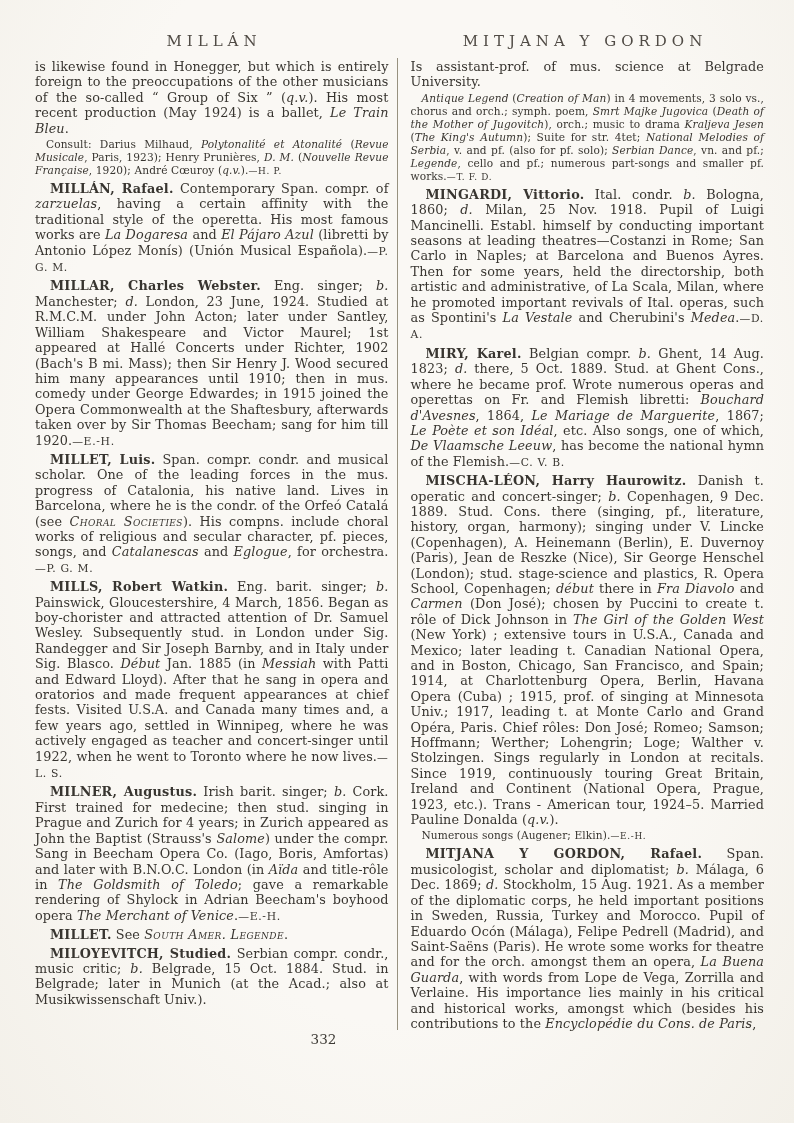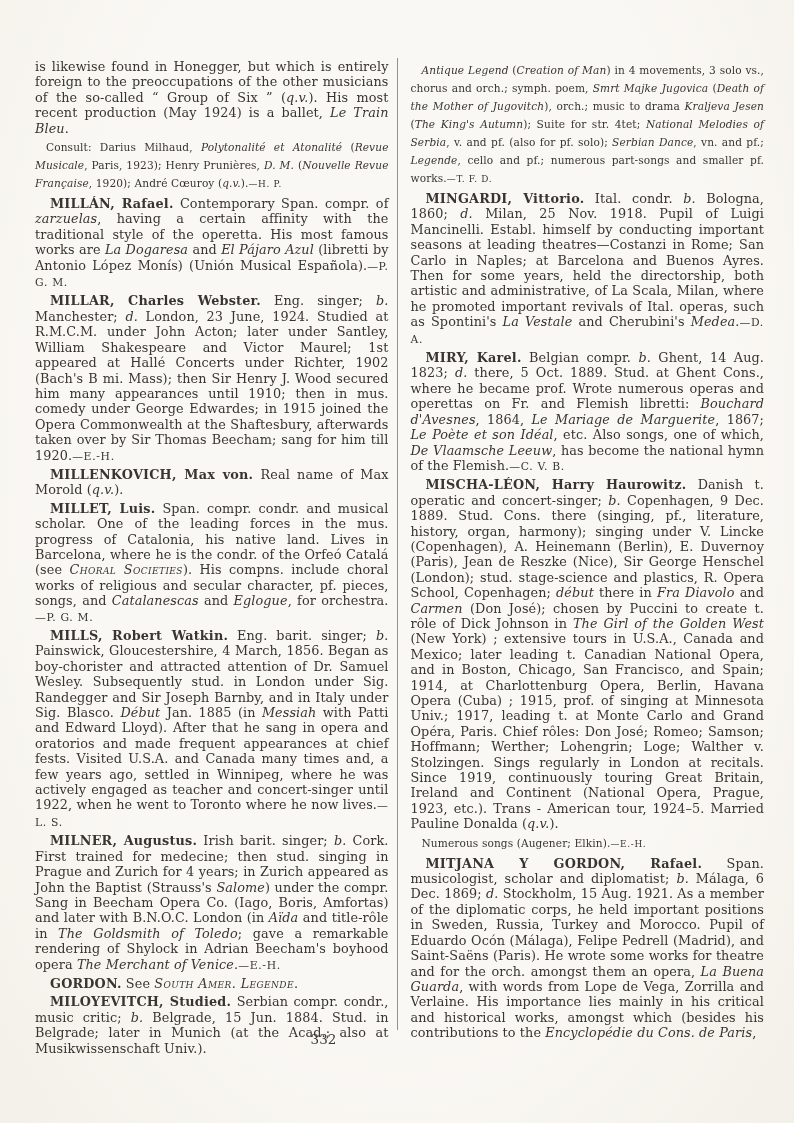--- a/index.html
+++ b/index.html
@@ -56,21 +56,21 @@
     text-align: justify;
     font-size: 12.8px;
     line-height: 15.4px;
     letter-spacing: 0.1px;
   }
   p.block { margin: 0; padding: 0; }
   p.block.entry { text-indent: 15px; margin-top: 3px; }
   p.block.continuation { text-indent: 0; }
   p.block.small {
     font-size: 10.6px;
-    line-height: 18px;
+    line-height: 13px;
     text-indent: 11px;
     margin-top: 2px;
     margin-bottom: 1px;
     letter-spacing: 0.1px;
   }
   .seg-b { font-weight: bold; letter-spacing: 0.2px; }
   .seg-i { font-style: italic; }
   .seg-sc { font-variant: small-caps; letter-spacing: 0.4px; font-style: italic; }
   .seg-sig { font-size: 0.84em; letter-spacing: 0.7px; }
   .page-number {
@@ -81,36 +81,38 @@
     text-align: center;
     font-size: 13.5px;
     color: #3d3a35;
   }
 </style>
 </head>
 <body>
 
 <div class="page">
   <div class="running-heads">
+    <div class="head left">MILLÁN</div>
+    <div class="head right">MITJANA Y GORDON</div>
   </div>
   <div class="divider"></div>
   <div class="columns">
     <div class="col" id="col-left">
         <p class="block continuation"><span class="seg-n">is likewise found in Honegger, but which is entirely foreign to the preoccupations of the other musicians of the so-called “ Group of Six ” (</span><span class="seg-i">q.v.</span><span class="seg-n">).  His most recent production (May 1924) is a ballet, </span><span class="seg-i">Le Train Bleu</span><span class="seg-n">.</span></p>
         <p class="block small"><span class="seg-n">Consult: Darius Milhaud, </span><span class="seg-i">Polytonalité et Atonalité</span><span class="seg-n"> (</span><span class="seg-i">Revue Musicale</span><span class="seg-n">, Paris, 1923); Henry Prunières, </span><span class="seg-i">D. M.</span><span class="seg-n"> (</span><span class="seg-i">Nouvelle Revue Française</span><span class="seg-n">, 1920); André Cœuroy (</span><span class="seg-i">q.v.</span><span class="seg-n">).</span><span class="seg-sig">—H. P.</span></p>
         <p class="block entry"><span class="seg-b">MILLÁN, Rafael.</span><span class="seg-n"> Contemporary Span. compr. of </span><span class="seg-i">zarzuelas</span><span class="seg-n">, having a certain affinity with the traditional style of the operetta.  His most famous works are </span><span class="seg-i">La Dogaresa</span><span class="seg-n"> and </span><span class="seg-i">El Pájaro Azul</span><span class="seg-n"> (libretti by Antonio López Monís) (Unión Musical Española).</span><span class="seg-sig">—P. G. M.</span></p>
         <p class="block entry"><span class="seg-b">MILLAR, Charles Webster.</span><span class="seg-n"> Eng. singer; </span><span class="seg-i">b.</span><span class="seg-n"> Manchester; </span><span class="seg-i">d.</span><span class="seg-n"> London, 23 June, 1924.  Studied at R.M.C.M. under John Acton; later under Santley, William Shakespeare and Victor Maurel; 1st appeared at Hallé Concerts under Richter, 1902 (Bach's B mi. Mass); then Sir Henry J. Wood secured him many appearances until 1910; then in mus. comedy under George Edwardes; in 1915 joined the Opera Commonwealth at the Shaftesbury, afterwards taken over by Sir Thomas Beecham; sang for him till 1920.</span><span class="seg-sig">—E.-H.</span></p>
-        <p class="block entry"><span class="seg-b">MILLENKOVICH, Max von.</span><span class="seg-n"> Real name of Max Morold (</span><span class="seg-i">q.v.</span><span class="seg-n">).</span></p>
         <p class="block entry"><span class="seg-b">MILLET, Luis.</span><span class="seg-n"> Span. compr. condr. and musical scholar.  One of the leading forces in the mus. progress of Catalonia, his native land. Lives in Barcelona, where he is the condr. of the Orfeó Catalá (see </span><span class="seg-sc">Choral Societies</span><span class="seg-n">).  His compns. include choral works of religious and secular character, pf. pieces, songs, and </span><span class="seg-i">Catalanescas</span><span class="seg-n"> and </span><span class="seg-i">Eglogue</span><span class="seg-n">, for orchestra.</span><span class="seg-sig">—P. G. M.</span></p>
         <p class="block entry"><span class="seg-b">MILLS, Robert Watkin.</span><span class="seg-n"> Eng. barit. singer; </span><span class="seg-i">b.</span><span class="seg-n"> Painswick, Gloucestershire, 4 March, 1856. Began as boy-chorister and attracted attention of Dr. Samuel Wesley.  Subsequently stud. in London under Sig. Randegger and Sir Joseph Barnby, and in Italy under Sig. Blasco.  </span><span class="seg-i">Début</span><span class="seg-n"> Jan. 1885 (in </span><span class="seg-i">Messiah</span><span class="seg-n"> with Patti and Edward Lloyd).  After that he sang in opera and oratorios and made frequent appearances at chief fests. Visited U.S.A. and Canada many times and, a few years ago, settled in Winnipeg, where he was actively engaged as teacher and concert-singer until 1922, when he went to Toronto where he now lives.</span><span class="seg-sig">—L. S.</span></p>
         <p class="block entry"><span class="seg-b">MILNER, Augustus.</span><span class="seg-n"> Irish barit. singer; </span><span class="seg-i">b.</span><span class="seg-n"> Cork.  First trained for medecine; then stud. singing in Prague and Zurich for 4 years; in Zurich appeared as John the Baptist (Strauss's </span><span class="seg-i">Salome</span><span class="seg-n">) under the compr.  Sang in Beecham Opera Co. (Iago, Boris, Amfortas) and later with B.N.O.C. London (in </span><span class="seg-i">Aïda</span><span class="seg-n"> and title-rôle in </span><span class="seg-i">The Goldsmith of Toledo</span><span class="seg-n">; gave a remarkable rendering of Shylock in Adrian Beecham's boyhood opera </span><span class="seg-i">The Merchant of Venice</span><span class="seg-n">.</span><span class="seg-sig">—E.-H.</span></p>
-        <p class="block entry"><span class="seg-b">GORDON.</span><span class="seg-n"> See </span><span class="seg-sc">South Amer. Legende</span><span class="seg-n">.</span></p>
-        <p class="block entry"><span class="seg-b">MILOYEVITCH, Studied.</span><span class="seg-n"> Serbian compr. condr., music critic; </span><span class="seg-i">b.</span><span class="seg-n"> Belgrade, 15 Jun. 1884.  Stud. in Belgrade; later in Munich (at the Acad.; also at Musikwissenschaft Univ.).</span></p>
+        <p class="block entry"><span class="seg-b">MILLET.</span><span class="seg-n"> See </span><span class="seg-sc">South Amer. Legende</span><span class="seg-n">.</span></p>
+        <p class="block entry"><span class="seg-b">MILOYEVITCH, Studied.</span><span class="seg-n"> Serbian compr. condr., music critic; </span><span class="seg-i">b.</span><span class="seg-n"> Belgrade, 15 Oct. 1884.  Stud. in Belgrade; later in Munich (at the Acad.; also at Musikwissenschaft Univ.).</span></p>
       </div>
     <div class="col" id="col-right">
+        <p class="block continuation"><span class="seg-n">Is assistant-prof. of mus. science at Belgrade University.</span></p>
         <p class="block small"><span class="seg-i">Antique Legend</span><span class="seg-n"> (</span><span class="seg-i">Creation of Man</span><span class="seg-n">) in 4 movements, 3 solo vs., chorus and orch.; symph. poem, </span><span class="seg-i">Smrt Majke Jugovica</span><span class="seg-n"> (</span><span class="seg-i">Death of the Mother of Jugovitch</span><span class="seg-n">), orch.; music to drama </span><span class="seg-i">Kraljeva Jesen</span><span class="seg-n"> (</span><span class="seg-i">The King's Autumn</span><span class="seg-n">); Suite for str. 4tet; </span><span class="seg-i">National Melodies of Serbia</span><span class="seg-n">, v. and pf. (also for pf. solo); </span><span class="seg-i">Serbian Dance</span><span class="seg-n">, vn. and pf.; </span><span class="seg-i">Legende</span><span class="seg-n">, cello and pf.; numerous part-songs and smaller pf. works.</span><span class="seg-sig">—T. F. D.</span></p>
         <p class="block entry"><span class="seg-b">MINGARDI, Vittorio.</span><span class="seg-n"> Ital. condr. </span><span class="seg-i">b.</span><span class="seg-n"> Bologna, 1860; </span><span class="seg-i">d.</span><span class="seg-n"> Milan, 25 Nov. 1918.  Pupil of Luigi Mancinelli.  Establ. himself by conducting important seasons at leading theatres—Costanzi in Rome; San Carlo in Naples; at Barcelona and Buenos Ayres.  Then for some years, held the directorship, both artistic and administrative, of La Scala, Milan, where he promoted important revivals of Ital. operas, such as Spontini's </span><span class="seg-i">La Vestale</span><span class="seg-n"> and Cherubini's </span><span class="seg-i">Medea</span><span class="seg-n">.</span><span class="seg-sig">—D. A.</span></p>
         <p class="block entry"><span class="seg-b">MIRY, Karel.</span><span class="seg-n"> Belgian compr. </span><span class="seg-i">b.</span><span class="seg-n"> Ghent, 14 Aug. 1823; </span><span class="seg-i">d.</span><span class="seg-n"> there, 5 Oct. 1889.  Stud. at Ghent Cons., where he became prof.  Wrote numerous operas and operettas on Fr. and Flemish libretti: </span><span class="seg-i">Bouchard d'Avesnes</span><span class="seg-n">, 1864, </span><span class="seg-i">Le Mariage de Marguerite</span><span class="seg-n">, 1867; </span><span class="seg-i">Le Poète et son Idéal</span><span class="seg-n">, etc.  Also songs, one of which, </span><span class="seg-i">De Vlaamsche Leeuw</span><span class="seg-n">, has become the national hymn of the Flemish.</span><span class="seg-sig">—C. V. B.</span></p>
         <p class="block entry"><span class="seg-b">MISCHA-LÉON, Harry Haurowitz.</span><span class="seg-n"> Danish t. operatic and concert-singer; </span><span class="seg-i">b.</span><span class="seg-n"> Copenhagen, 9 Dec. 1889.  Stud. Cons. there (singing, pf., literature, history, organ, harmony); singing under V. Lincke (Copenhagen), A. Heinemann (Berlin), E. Duvernoy (Paris), Jean de Reszke (Nice), Sir George Henschel (London); stud. stage-science and plastics, R. Opera School, Copenhagen; </span><span class="seg-i">début</span><span class="seg-n"> there in </span><span class="seg-i">Fra Diavolo</span><span class="seg-n"> and </span><span class="seg-i">Carmen</span><span class="seg-n"> (Don José); chosen by Puccini to create t. rôle of Dick Johnson in </span><span class="seg-i">The Girl of the Golden West</span><span class="seg-n"> (New York) ; extensive tours in U.S.A., Canada and Mexico; later leading t. Canadian National Opera, and in Boston, Chicago, San Francisco, and Spain; 1914, at Charlottenburg Opera, Berlin, Havana Opera (Cuba) ; 1915, prof. of singing at Minnesota Univ.; 1917, leading t. at Monte Carlo and Grand Opéra, Paris.  Chief rôles: Don José; Romeo; Samson; Hoffmann; Werther; Lohengrin; Loge; Walther v. Stolzingen.  Sings regularly in London at recitals.  Since 1919, continuously touring Great Britain, Ireland and Continent (National Opera, Prague, 1923, etc.).  Trans - American tour, 1924–5.  Married Pauline Donalda (</span><span class="seg-i">q.v.</span><span class="seg-n">).</span></p>
         <p class="block small"><span class="seg-n">Numerous songs (Augener; Elkin).</span><span class="seg-sig">—E.-H.</span></p>
         <p class="block entry"><span class="seg-b">MITJANA Y GORDON, Rafael.</span><span class="seg-n"> Span. musicologist, scholar and diplomatist; </span><span class="seg-i">b.</span><span class="seg-n"> Málaga, 6 Dec. 1869; </span><span class="seg-i">d.</span><span class="seg-n"> Stockholm, 15 Aug. 1921.  As a member of the diplomatic corps, he held important positions in Sweden, Russia, Turkey and Morocco. Pupil of Eduardo Ocón (Málaga), Felipe Pedrell (Madrid), and Saint-Saëns (Paris).  He wrote some works for theatre and for the orch. amongst them an opera, </span><span class="seg-i">La Buena Guarda</span><span class="seg-n">, with words from Lope de Vega, Zorrilla and Verlaine. His importance lies mainly in his critical and historical works, amongst which (besides his contributions to the </span><span class="seg-i">Encyclopédie du Cons. de Paris</span><span class="seg-n">,</span></p>
       </div>
   </div>
   <div class="page-number">332</div>
 </div>

